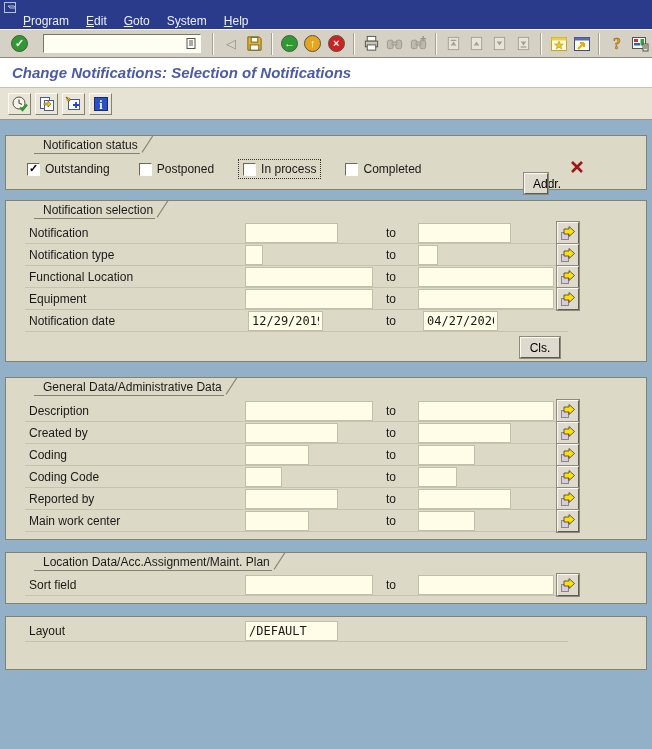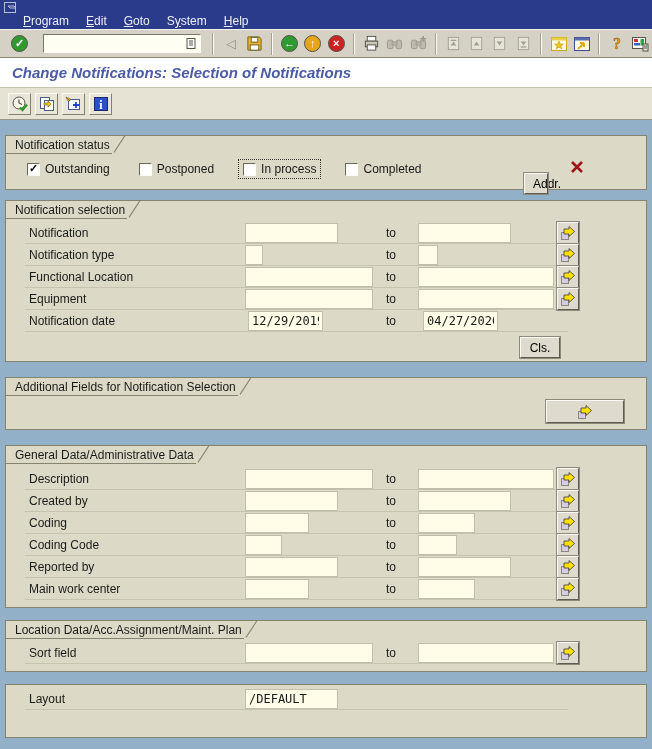--- a/index.html
+++ b/index.html
@@ -35,21 +35,21 @@
   .page-title { color:#4c5ba6; font-size:15px; font-weight:bold; font-style:italic; }
 
   
   .apptoolbar { height:32px; background:#e6e3d4; border-bottom:1px solid #9a968a; display:flex; align-items:center; padding-left:8px; }
   .app-ico { width:23px; height:22px; margin-right:4px; background:#e9e6d8; border:1px solid; border-color:#fbfaf4 #84816f #84816f #fbfaf4;
              display:flex; align-items:center; justify-content:center; }
 
   
   .content { position:absolute; top:120px; left:0; right:0; bottom:0; background:#92b0c7; padding:15px 5px 0 5px; }
   .tray { background:#dcd9c6; border:1px solid #85836f; position:relative; }
-  .tray-head { display:flex; align-items:stretch; height:18px; }
+  .tray-head { display:flex; align-items:stretch; height:18px;margin-left:28px; }
   .tray-tab { display:flex; align-items:center; padding:0 2px 0 9px; border-bottom:1px solid #85836f; white-space:nowrap; }
   .tab-slash { width:0; height:20px; border-left:1px solid #85836f; transform:rotate(33deg); transform-origin:center; margin:-2px 0 0 7px; }
   .mt10 { margin-top:10px; } .mt15 { margin-top:15px; } .mt12 { margin-top:12px; }
 
   
   .tray-body { padding-top:3px; }
   .row { display:flex; align-items:center; height:22px; padding-left:23px; position:relative; }
   .row::after { content:''; position:absolute; left:19px; right:78px; bottom:0; border-bottom:1px solid #c7c3b0; z-index:0; }
   .rlabel { width:216px; }
   .fslot  { width:138px; display:flex; }
@@ -378,34 +378,20 @@
               <input class="field f-date2" value="04/27/2020" style="">
             </span>
           <span class="bslot"></span>
         </div>
         <div style="display:flex; justify-content:flex-end; padding:5px 86px 0 0;">
           <button class="push-btn" style="width:40px;">Cls.</button>
         </div>
       </div>
     </div>
 
-    <div class="tray mt15" style="height:53px;">
-      <div class="tray-head">
-          <span class="tray-tab">Additional Fields for Notification Selection</span>
-          <span class="tab-slash"></span>
-        </div>
-      <div style="display:flex; justify-content:flex-end; padding:4px 22px 0 0;">
-        <button class="msel wide-arrow">
-            <svg width="16" height="16" viewBox="0 0 16 16">
-              <rect x="1.5" y="7.5" width="7" height="7" fill="#d9c9e9" stroke="#8a8878"></rect>
-              <path d="M4 4 L9 4 L9 1.5 L14.5 6.5 L9 11.5 L9 9 L4 9 Z" fill="#ffe000" stroke="#3a3a3a" stroke-width="0.8"></path>
-            </svg>
-          </button>
-      </div>
-    </div>
 
     <div class="tray mt15" style="height:163px;">
       <div class="tray-head">
           <span class="tray-tab">General Data/Administrative Data</span>
           <span class="tab-slash"></span>
         </div>
       <div class="tray-body" style="padding-top:4px;">
         <div class="row">
           <span class="rlabel">Description</span>
           <span class="fslot">

